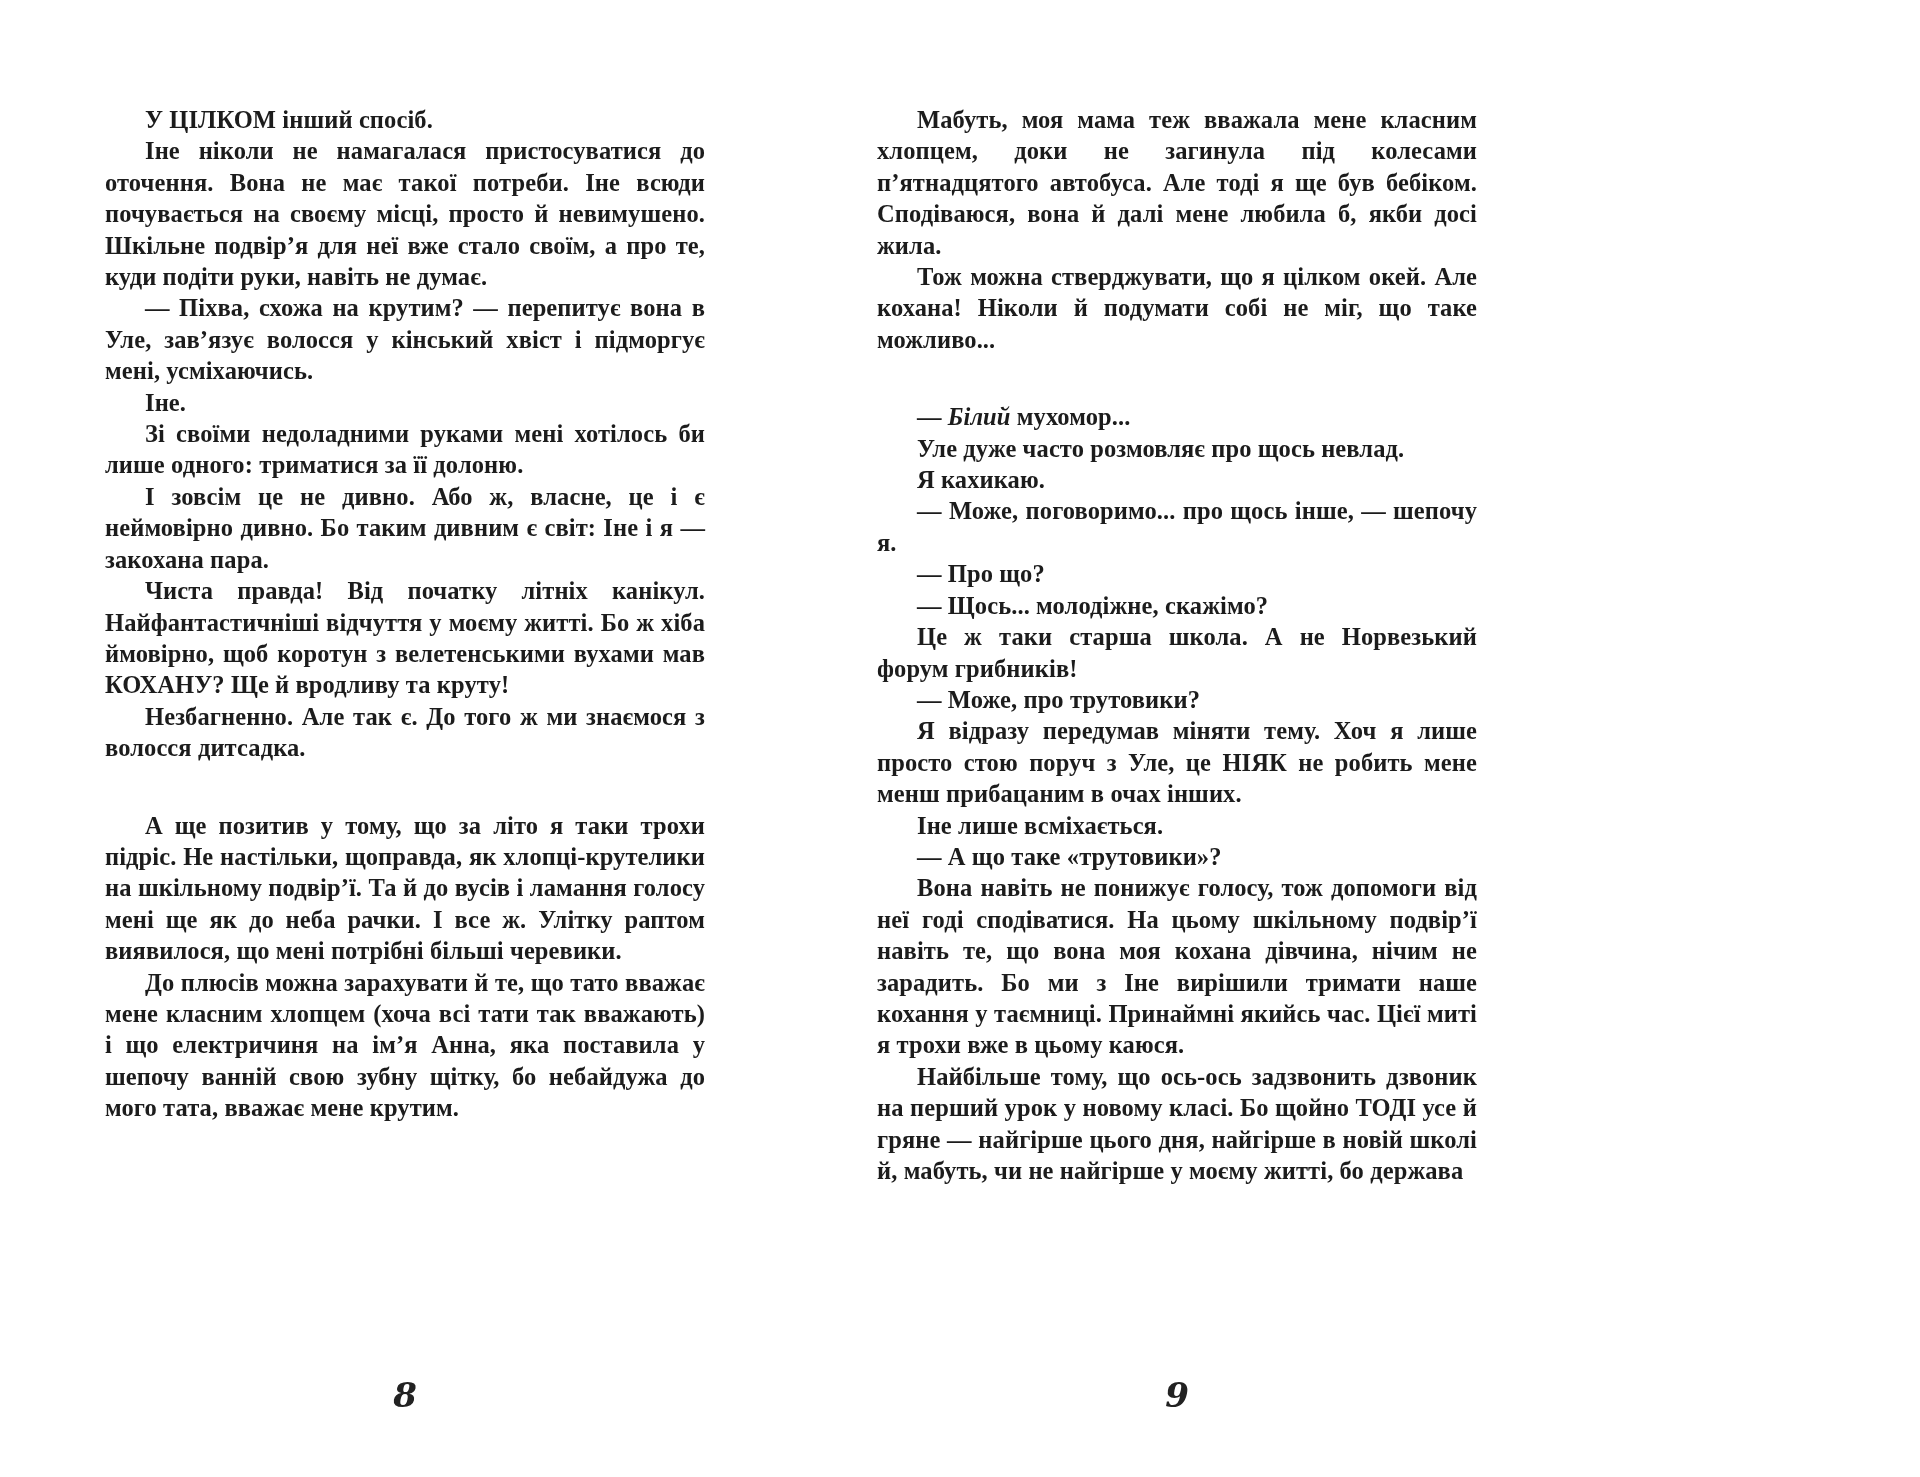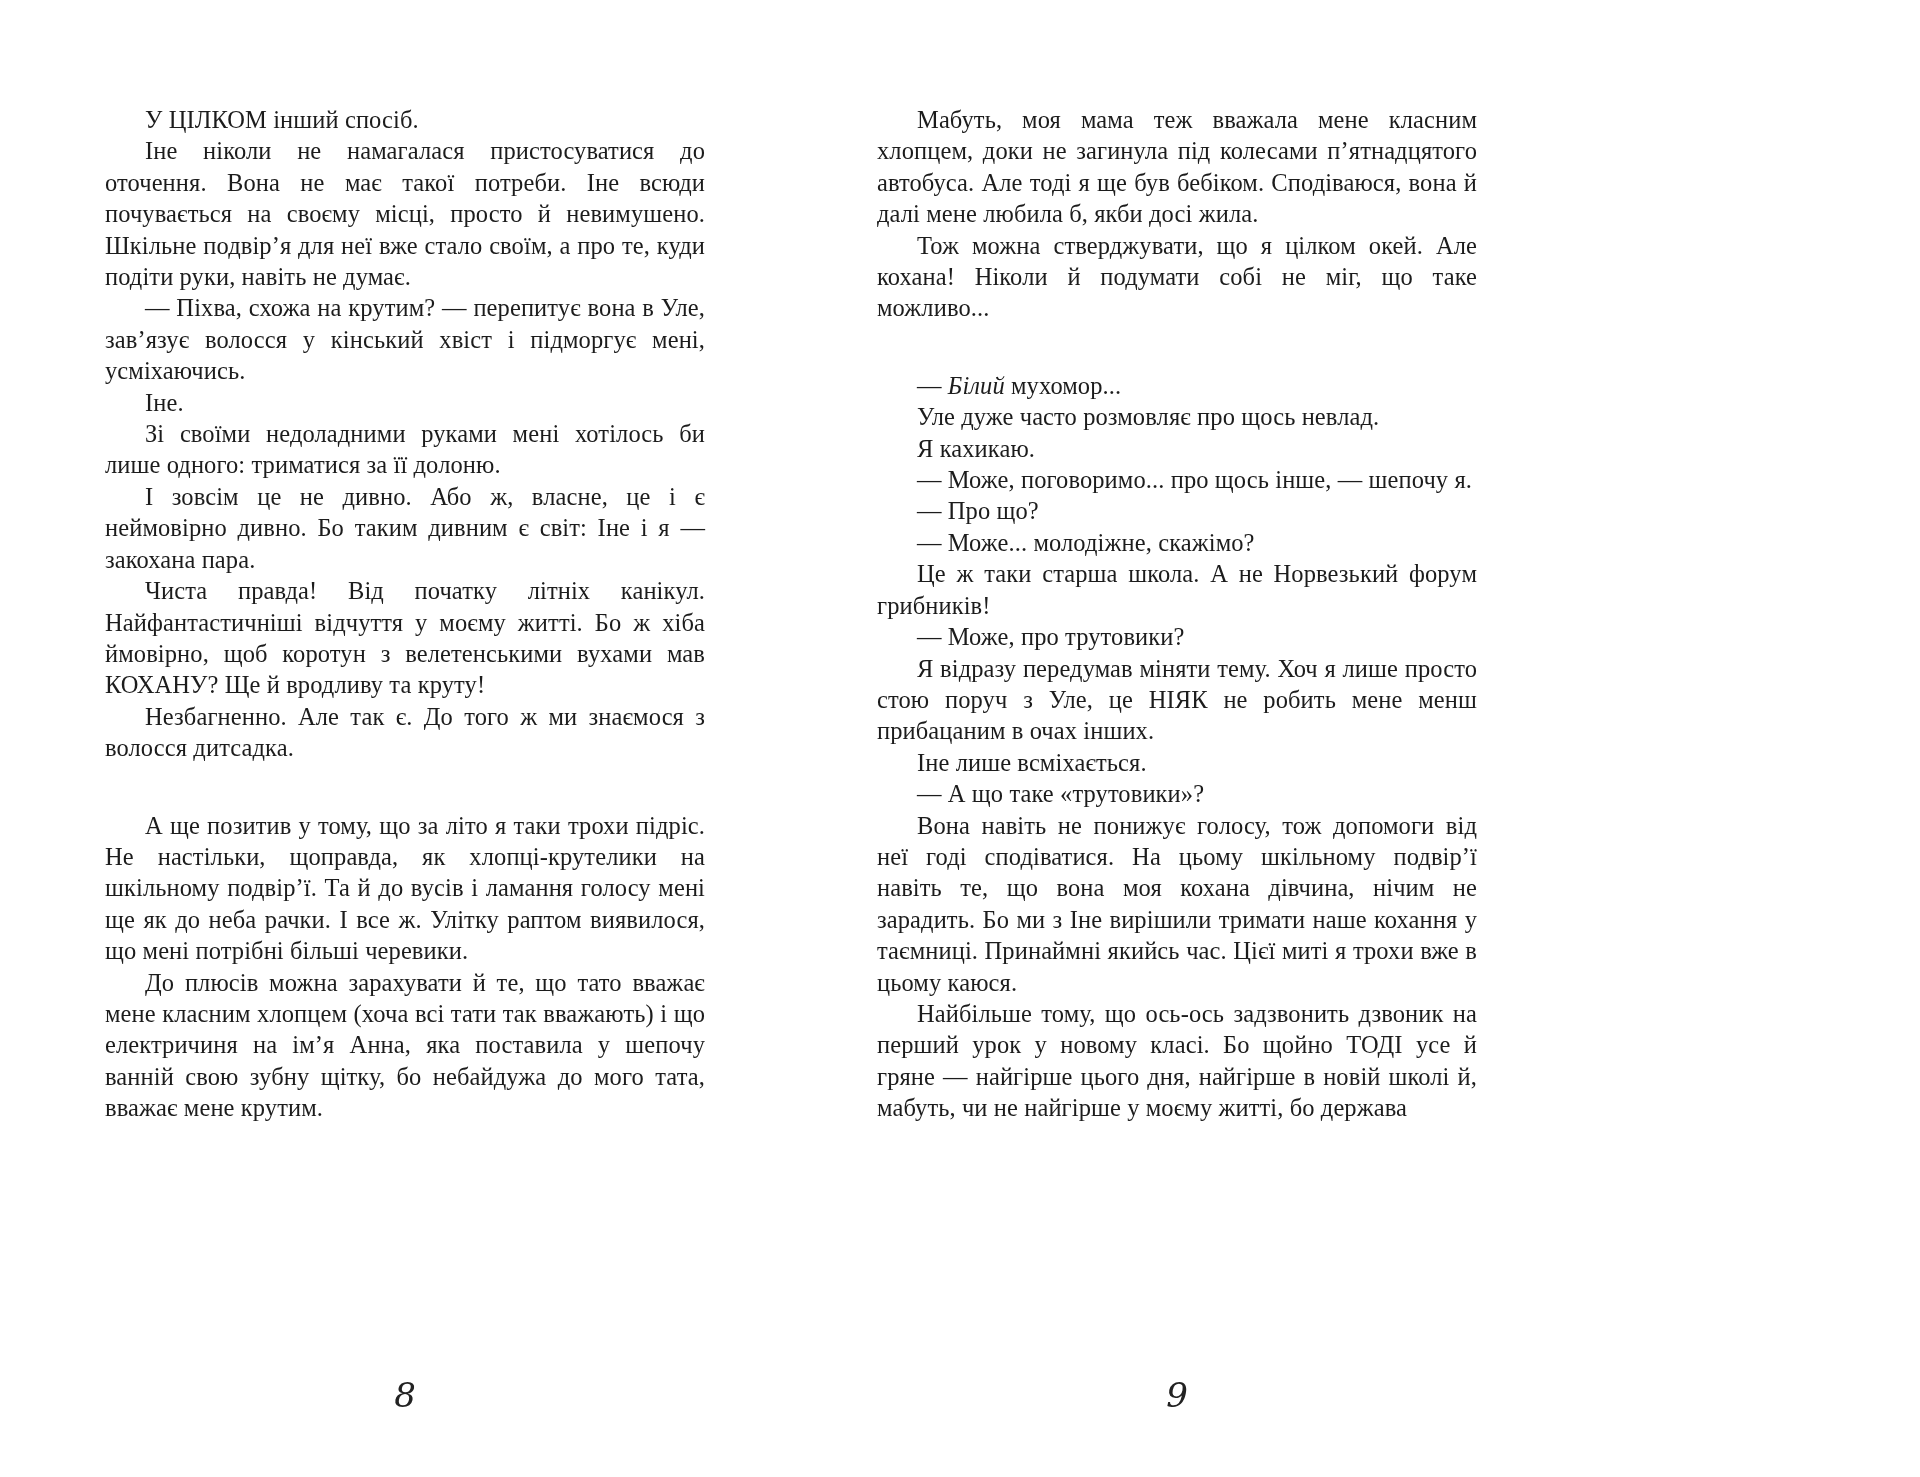--- a/index.html
+++ b/index.html
@@ -8,21 +8,21 @@
     height: 1477px;
     background: #ffffff;
     overflow: hidden;
   }
   body {
     position: relative;
     font-family: "Liberation Serif", serif;
     color: #1c1c1c;
   }
   .spread { position: absolute; inset: 0; }
-  .page { position: absolute; top: 0; height: 1477px; }
+  .page { position: absolute; top: 0; height: 1477px; font-weight: bold; }
   .page-left  { left: 105px; width: 600px; }
   .page-right { left: 877px; width: 600px; }
   .text-block { position: absolute; top: 104px; left: 0; right: 0; }
   p.para {
     font-size: 24.5px;
     line-height: 31.4px;
     text-align: justify;
     text-indent: 40px;
     letter-spacing: 0.1px;
     hyphens: none;
@@ -64,21 +64,21 @@
 
   <div class="page page-right">
     <div class="text-block">
         <p class="para"><span>Мабуть, моя мама теж вважала мене класним хлопцем, доки не загинула під колесами п’ятнадцятого автобуса. Але тоді я ще був бебіком. Сподіваюся, вона й далі мене любила б, якби досі жила.</span></p>
         <p class="para"><span>Тож можна стверджувати, що я цілком окей. Але кохана! Ніколи й подумати собі не міг, що таке можливо...</span></p>
         <p class="para space-before"><span>— </span><span class="italic">Білий</span><span> мухомор...</span></p>
         <p class="para"><span>Уле дуже часто розмовляє про щось невлад.</span></p>
         <p class="para"><span>Я кахикаю.</span></p>
         <p class="para"><span>— Може, поговоримо... про щось інше, — шепочу я.</span></p>
         <p class="para"><span>— Про що?</span></p>
-        <p class="para"><span>— Може... молодіжне, скажімо?</span></p>
+        <p class="para"><span>— Щось... молодіжне, скажімо?</span></p>
         <p class="para"><span>Це ж таки старша школа. А не Норвезький форум грибників!</span></p>
         <p class="para"><span>— Може, про трутовики?</span></p>
         <p class="para"><span>Я відразу передумав міняти тему. Хоч я лише просто стою поруч з Уле, це НІЯК не робить мене менш прибацаним в очах інших.</span></p>
         <p class="para"><span>Іне лише всміхається.</span></p>
         <p class="para"><span>— А що таке «трутовики»?</span></p>
         <p class="para"><span>Вона навіть не понижує голосу, тож допомоги від неї годі сподіватися. На цьому шкільному подвір’ї навіть те, що вона моя кохана дівчина, нічим не зарадить. Бо ми з Іне вирішили тримати наше кохання у таємниці. Принаймні якийсь час. Цієї миті я трохи вже в цьому каюся.</span></p>
         <p class="para"><span>Найбільше тому, що ось-ось задзвонить дзвоник на перший урок у новому класі. Бо щойно ТОДІ усе й гряне — найгірше цього дня, найгірше в новій школі й, мабуть, чи не найгірше у моєму житті, бо держава</span></p>
       </div>
     <div class="folio">9</div>
   </div>

